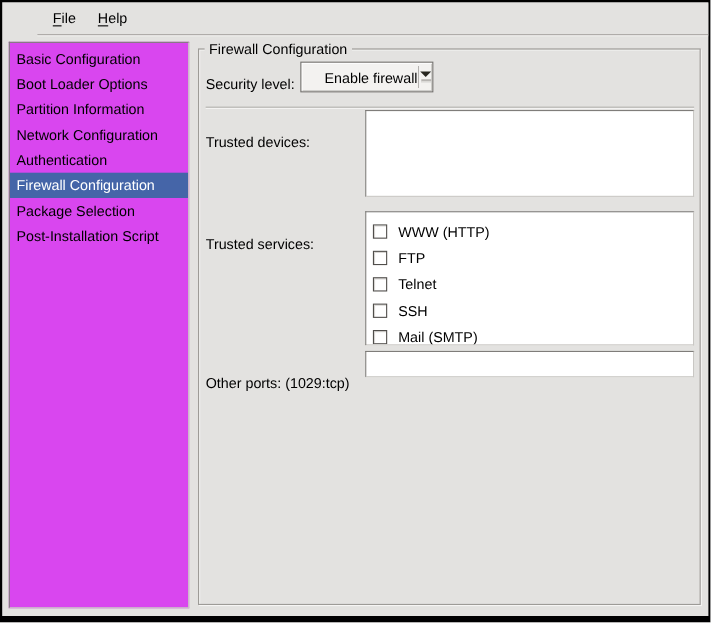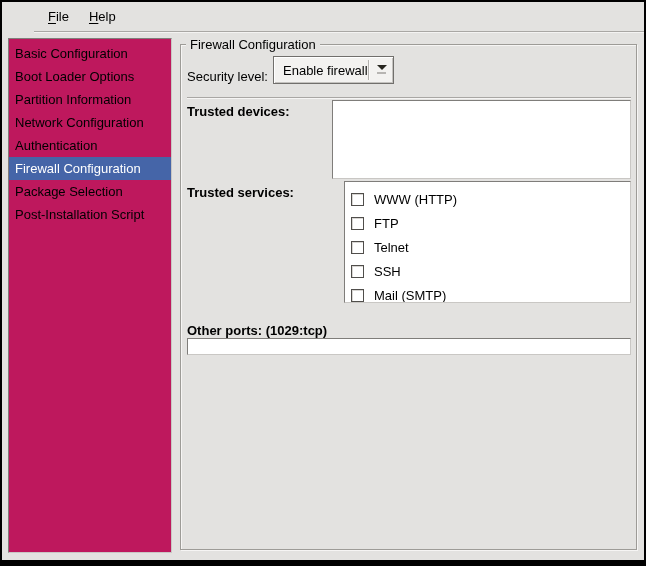--- a/index.html
+++ b/index.html
@@ -21,21 +21,21 @@
     border-bottom:1px solid #a9a7a4;
     box-shadow:0 1px 0 #f4f3f2;
     margin-left:32px;
   }
   .menu-item { padding:4px 10px; cursor:default; }
   .mn { text-decoration:underline; text-underline-offset:2px; }
 
   
   .sidebar {
     position:absolute; left:6px; top:36px; width:164px; height:515px;
-    background:#be185d;
+    background:#d946ef;
     border:1px solid #807e7b;
     border-right-color:#c9c7c4; border-bottom-color:#c9c7c4;
     padding-top:3px; overflow:hidden;
   }
   .sidebar-item { height:23px; line-height:23px; padding-left:6px; white-space:nowrap; cursor:default; }
   .sidebar-item.selected { background:var(--sel,#4565a8); color:var(--sel-text,#fff); }
 
   
   .frame {
     position:absolute; left:178px; top:42px; width:457px; height:506px;
@@ -51,53 +51,53 @@
   .sec-row { position:absolute; left:6px; top:11px; height:28px; display:flex; align-items:flex-end; }
   .sec-label { width:86px; }
 
   .combo {
     position:absolute; left:92px; top:11px; width:121px; height:28px;
     background:#f3f2f0;
     border:1px solid #716f6c;
     box-shadow:inset 1px 1px 0 #ffffff, inset -1px -1px 0 #c4c2bf;
     display:flex; align-items:stretch; cursor:default;
   }
-  .combo-text { flex:1; display:flex; align-items:center; padding-left:9px; white-space:nowrap; }
+  .combo-text { flex:1; display:flex; align-items:center; padding-left:9px; white-space:nowrap;margin-left:12px; }
   .combo-sep { width:0; border-left:1px solid #b3b1ae; border-right:1px solid #fbfaf9; margin:3px 0; }
   .combo-arrow-box { width:23px; display:flex; flex-direction:column; align-items:center; justify-content:center; gap:2px; }
   .tri-down { width:0; height:0; border-left:5px solid transparent; border-right:5px solid transparent; border-top:5px solid #27261f; }
   .arrow-bar { width:9px; height:3px; background:#b7b5b2; border-bottom:1px solid #f3f2f1; }
 
   .hsep { position:absolute; left:6px; top:52px; width:444px; height:0;
           border-top:1px solid #a9a7a4; border-bottom:1px solid #f6f5f4; }
 
   .field-row { position:absolute; left:6px; width:444px; display:flex; }
-  .field-label { width:145px; padding-top:4px; white-space:nowrap;font-weight:bold; }
+  .field-label { width:145px; padding-top:22px; white-space:nowrap; }
 
   .sunken {
     background:#fff;
     border:1px solid #7f7d7a;
     border-right-color:#c9c7c4; border-bottom-color:#c9c7c4;
   }
 
   .row-devices { top:55px; }
   .devices-box { flex:1; height:79px; }
 
-  .row-services { top:136px;gap:12px; }
+  .row-services { top:147px; }
   .services-box { flex:1; height:122px; padding:5px 0 0 6px; overflow:hidden; }
   .svc-item { height:24px; display:flex; align-items:center; cursor:default; }
   .checkbox {
     width:13px; height:13px; background:#fff;
     border:1px solid #504e4b;
     box-shadow:inset 1px 1px 0 #d8d6d3;
     margin-right:10px; flex:none;
   }
   .svc-label { white-space:nowrap; }
 
-  .row-ports { top:274px;flex-direction:column; }
+  .row-ports { top:274px; }
   .ports-input {
     flex:1; height:24px;
     background:#fff; border:1px solid #7f7d7a;
     border-right-color:#c9c7c4; border-bottom-color:#c9c7c4;
     font:13px "Liberation Sans","DejaVu Sans",sans-serif;
     padding:0 4px; outline:none;
   }
 </style>
 </head>
 <body>

